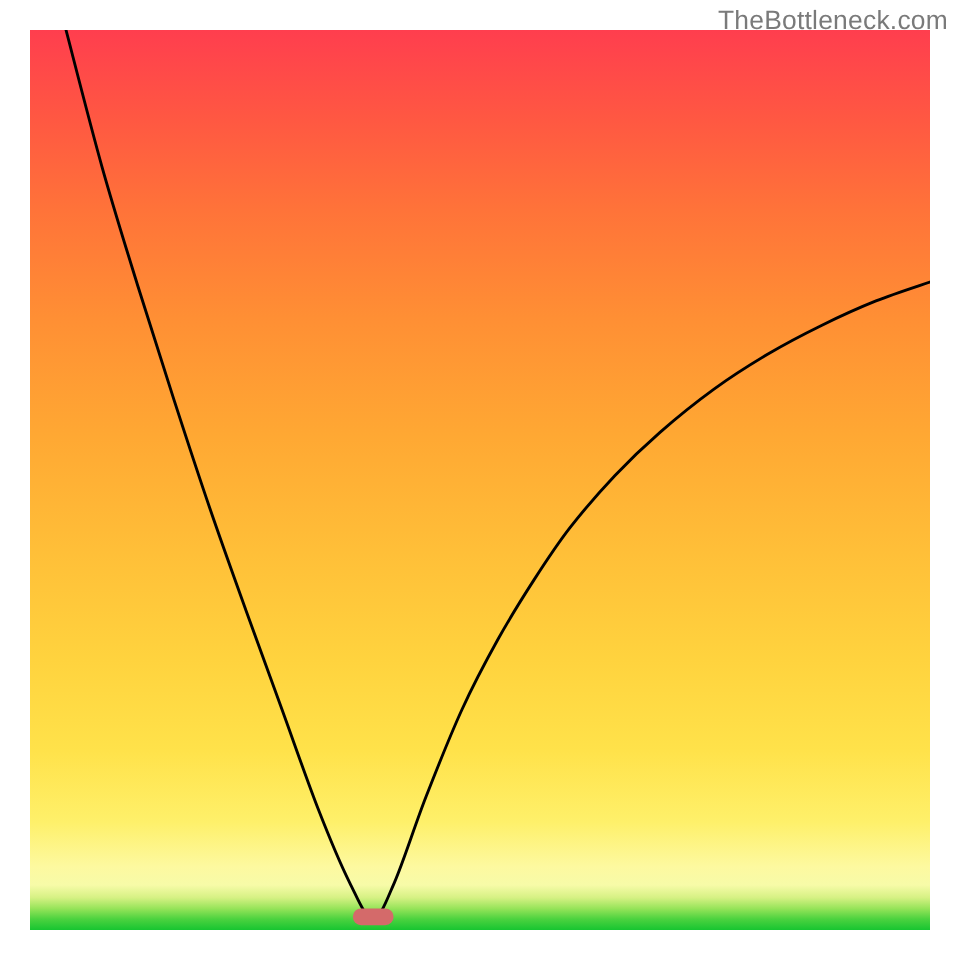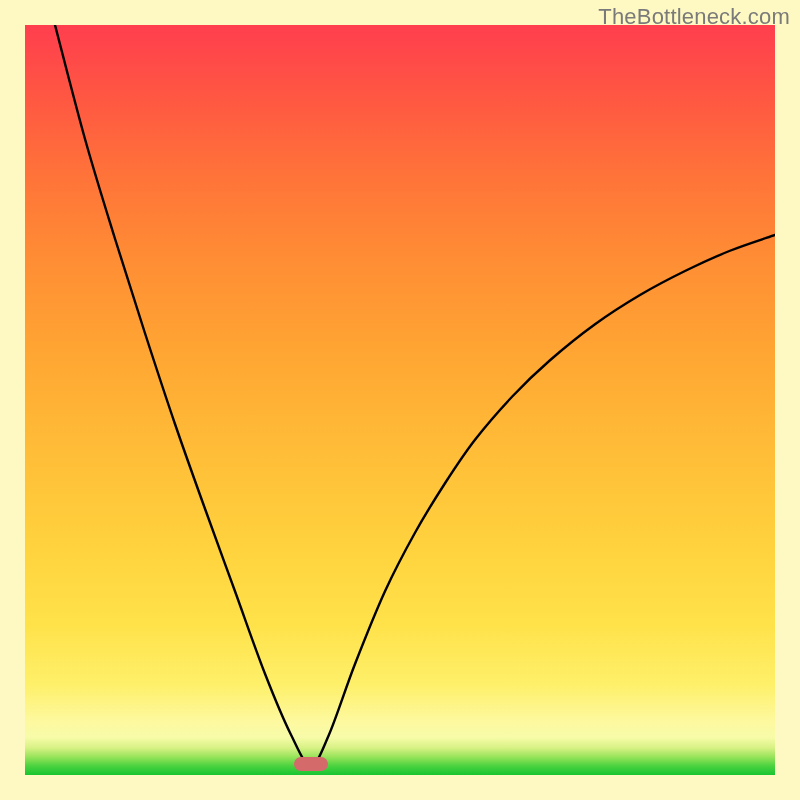--- a/index.html
+++ b/index.html
@@ -8,21 +8,21 @@
     width: 800px;
     height: 800px;
     overflow: hidden;
     background: #000;
     font-family: Arial, Helvetica, sans-serif;
   }
   .frame {
     position: absolute;
     left: 0; top: 0;
     width: 800px; height: 800px;
-    background: #fef9c3;
+    background: #ffffff;
   }
   .plot {
     position: absolute;
     left: 25px;
     top: 25px;
     width: 750px;
     height: 750px;
     background: linear-gradient(to top,
       #17c531 0%,
       #4bd23f 1.2%,

